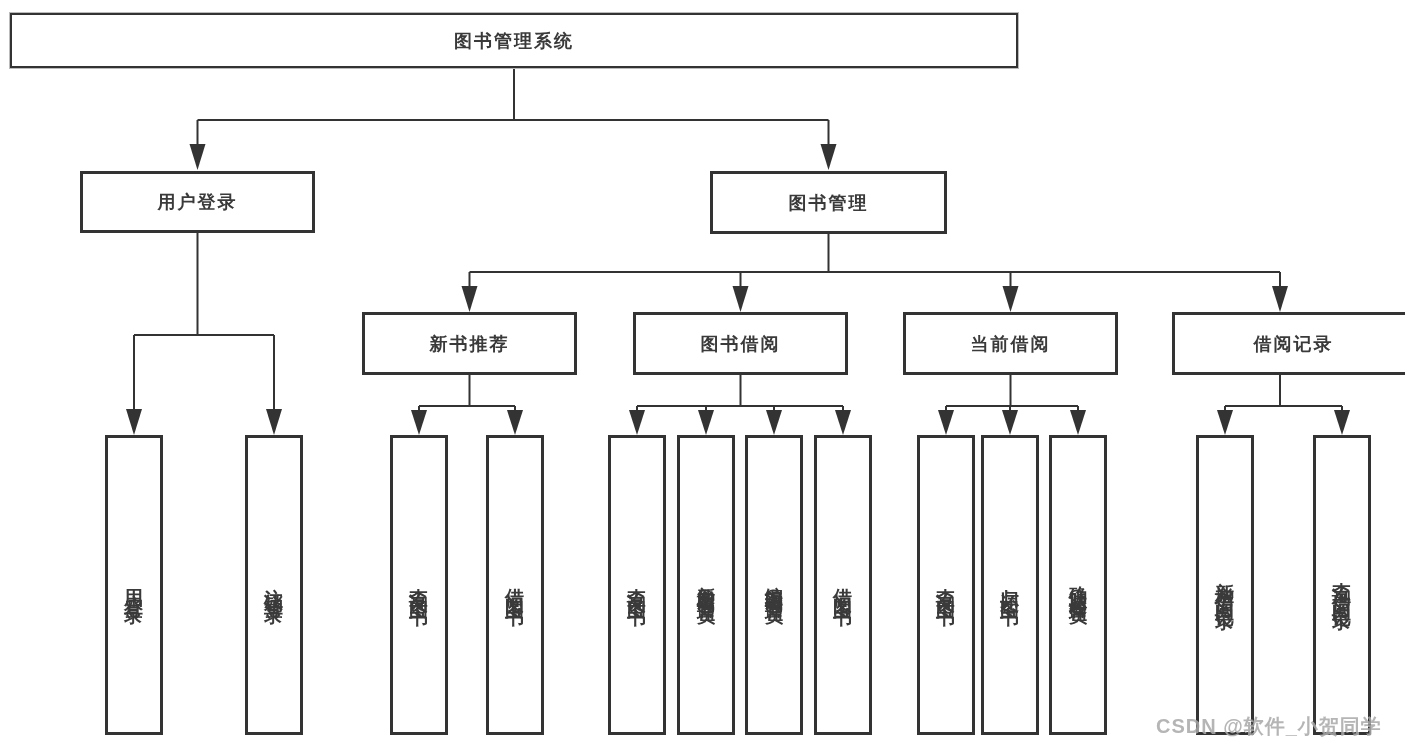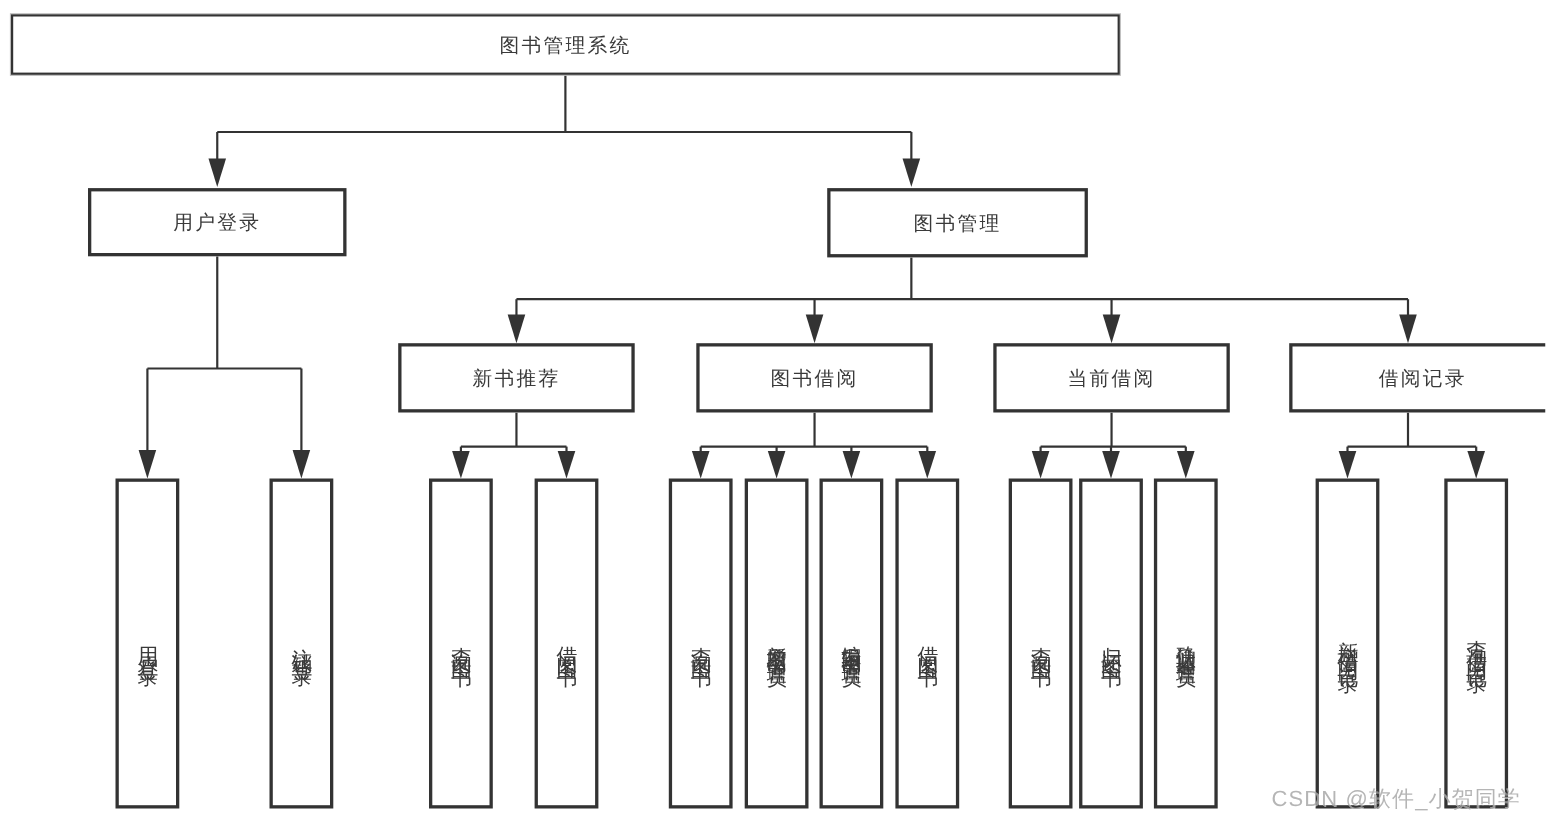--- a/index.html
+++ b/index.html
@@ -1,31 +1,31 @@
 <!DOCTYPE html>
 <html><head>
 <meta charset="utf-8">
 <style>
   html,body { margin:0; padding:0; background:#ffffff; }
   .canvas {
     position:relative; width:1405px; height:747px; background:#ffffff;
-    font-family:"Liberation Sans", sans-serif; overflow:hidden;
+    font-family:"Liberation Sans", sans-serif; overflow:hidden;font-weight:bold;
   }
   .connectors { position:absolute; left:0; top:0; z-index:1; }
   .hbox {
     position:absolute; box-sizing:border-box; background:#ffffff;
     border:3px solid #333333; display:flex; align-items:center; justify-content:center;
     z-index:2; color:#3a3a3a; font-size:18px; letter-spacing:2px; white-space:nowrap;
   }
   .rootbox {
     left:10px; top:13px; width:1008px; height:55px; border-width:2px;
     box-shadow:0 0 0 1px #bbbbbb;
   }
   .b-user { left:80px;  top:171px; width:235px; height:62px; }
-  .b-book { left:710px; top:171px; width:237px; height:63px;margin-left:42px; }
+  .b-book { left:710px; top:171px; width:237px; height:63px; }
   .l3-1 { left:362px;  top:312px; width:215px; height:63px; }
   .l3-2 { left:633px;  top:312px; width:215px; height:63px; }
   .l3-3 { left:903px;  top:312px; width:215px; height:63px;justify-content:center; }
   .l3-4 { left:1172px; top:312px; width:243px; height:63px; }
   .leaf {
     position:absolute; box-sizing:border-box; top:435px; width:58px; height:300px;
     background:#ffffff; border:3px solid #333333;
     display:flex; align-items:center; justify-content:center; z-index:2;
   }
   .vtext {

